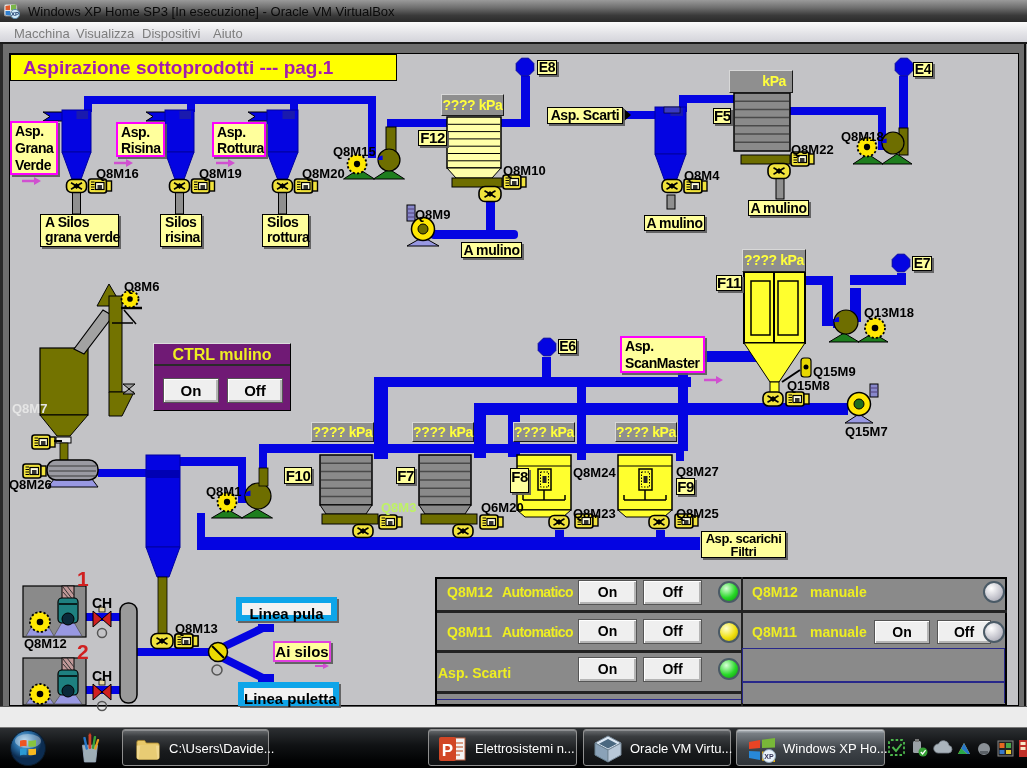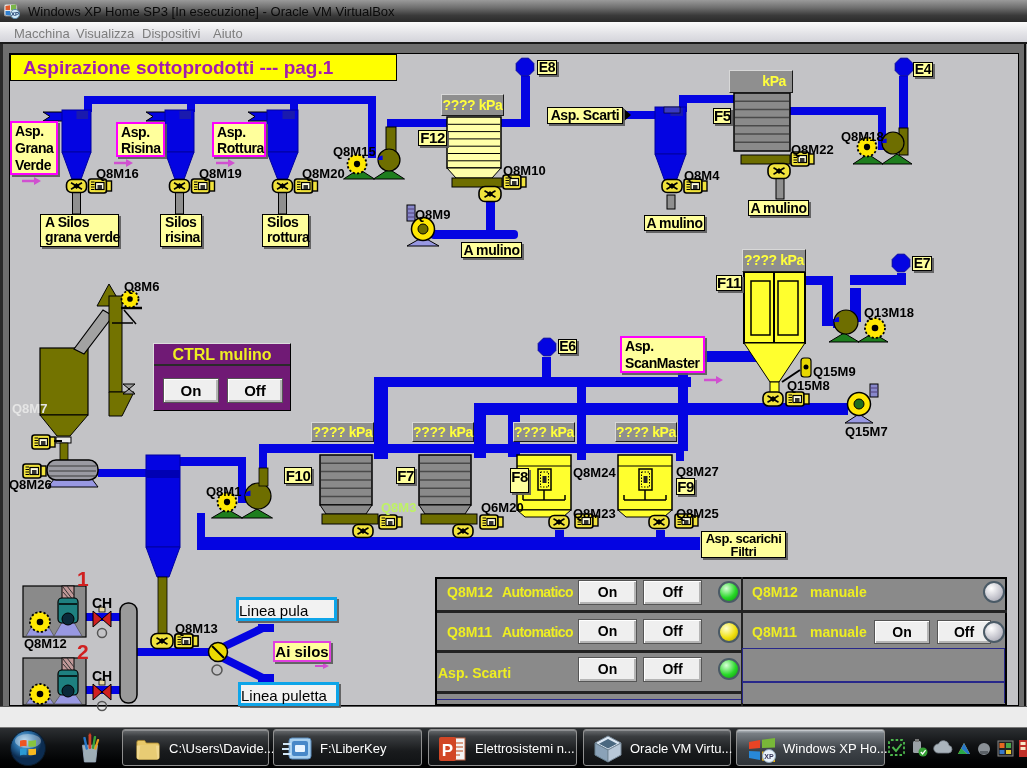--- a/index.html
+++ b/index.html
@@ -1,19 +1,19 @@
 <!DOCTYPE html>
 <html><head><meta charset="utf-8"><style>
 *{margin:0;padding:0;box-sizing:border-box}
 html,body{width:1027px;height:768px;overflow:hidden}
 #root{position:relative;width:1027px;height:768px;font-family:"Liberation Sans",sans-serif;background:#3c3c3c}
 .ab{position:absolute}
 .t{position:absolute;color:#000;font-weight:bold;font-size:13px;white-space:nowrap;line-height:1}
 .lbl{position:absolute;background:#FFFF9C;border:1px solid #000;box-shadow:2px 2px 0 rgba(90,90,90,.9);color:#000;font-weight:bold;text-align:center;white-space:nowrap;letter-spacing:-0.4px}
-.wlbl{position:absolute;background:#F2F2F2;border:3px solid #0ea5e9;box-shadow:2px 2px 0 rgba(90,90,90,.9);color:#000;font-weight:normal;white-space:nowrap}
+.wlbl{position:absolute;background:#F2F2F2;border:6px solid #0ea5e9;box-shadow:2px 2px 0 rgba(90,90,90,.9);color:#000;font-weight:bold;text-align:center;white-space:nowrap}
 .mlbl{position:absolute;background:#FFFF9C;border:2px solid #FF00FF;box-shadow:2px 2px 0 rgba(90,90,90,.9);color:#000;font-weight:bold;text-align:left;white-space:nowrap;letter-spacing:-0.4px}
 .kpa{position:absolute;background:#8f8f8f;border:1px solid #1a1a1a;border-top-color:#d8d8d8;border-left-color:#d8d8d8;color:#FFFF3C;font-weight:bold;text-align:center;white-space:nowrap;letter-spacing:-0.4px}
 .btn{position:absolute;background:#efefef;border:1px solid #555;box-shadow:inset 1px 1px 0 #fff,inset -2px -2px 0 #b5b5b5;color:#000;font-weight:bold;text-align:center}
 .ball{position:absolute;border-radius:50%;border:2px solid #4a5a66}
 .tbtn{position:absolute;top:729px;height:37px;border:1px solid #8f8f8f;border-radius:3px;background:linear-gradient(#6a6d70 0%,#3a3d40 18%,#191b1d 60%,#101214 100%);box-shadow:inset 0 1px 0 rgba(255,255,255,.25)}
 .tbtn .txt{position:absolute;left:46px;top:11px;color:#fff;font-size:13px;white-space:nowrap}
 </style></head><body>
 <div id="root">
     <div class="ab" style="left:0;top:0;width:1027px;height:22px;background:linear-gradient(#9a9a9a,#6f6f6f 35%,#3a3a3a 70%,#2a2a2a)"></div>
     <svg class="ab" style="left:4px;top:3px" width="16" height="16">
@@ -537,29 +537,20 @@
 <path d="M12.3 2 l3.2 0 l-1.6 -2 Z" fill="#703020"></path>
 </svg>
     <div class="tbtn" style="left:122px;width:147px;">
       <svg style="position:absolute;left:12px;top:7px" width="26" height="24" viewBox="0 0 30 28">
 <path d="M2 6 Q2 4 4 4 L11 4 L13 7 L26 7 Q28 7 28 9 L28 24 Q28 26 26 26 L4 26 Q2 26 2 24 Z" fill="#e8c868" stroke="#a88830"></path>
 <path d="M2 10 L28 10 L28 24 Q28 26 26 26 L4 26 Q2 26 2 24 Z" fill="#f0d890"></path>
 <path d="M6 10 L24 8.6 L26 26 L4 26 Z" fill="#e8cc74"></path>
       </svg>
       <div class="txt">C:\Users\Davide...</div>
     </div>
-    <div class="tbtn" style="left:273px;width:149px;">
-      <svg style="position:absolute;left:8px;top:6px" width="32" height="26" viewBox="0 0 32 26">
-<rect x="7" y="2" width="22" height="21" rx="3" fill="#a8d0f0" stroke="#5888b8"></rect>
-<rect x="10" y="5" width="16" height="15" rx="2" fill="#4888c8"></rect>
-<rect x="13" y="9" width="10" height="7" rx="1" fill="#e8f4ff"></rect>
-<path d="M1 8 h8 M0 13 h7 M1 18 h8" stroke="#cfe4f4" stroke-width="2"></path>
-      </svg>
-      <div class="txt">F:\LiberKey</div>
-    </div>
     <div class="tbtn" style="left:428px;width:149px;">
       <svg style="position:absolute;left:9px;top:5px" width="30" height="28" viewBox="0 0 30 28">
 <rect x="14" y="3" width="13" height="22" fill="#f4f4f4" stroke="#c06040"></rect>
 <path d="M16 8 h9 M16 12 h9 M16 16 h9 M16 20 h6" stroke="#d08060" stroke-width="1.6"></path>
 <rect x="1" y="2" width="17" height="24" rx="2" fill="#d24726"></rect>
 <text x="9.5" y="21" font-size="17" font-weight="bold" text-anchor="middle" fill="#fff" font-family="Liberation Sans">P</text>
       </svg>
       <div class="txt">Elettrosistemi n...</div>
     </div>
     <div class="tbtn" style="left:736px;width:149px;background:linear-gradient(#b8bec4 0%,#787e84 10%,#3e4348 55%,#2e3338 100%);">

